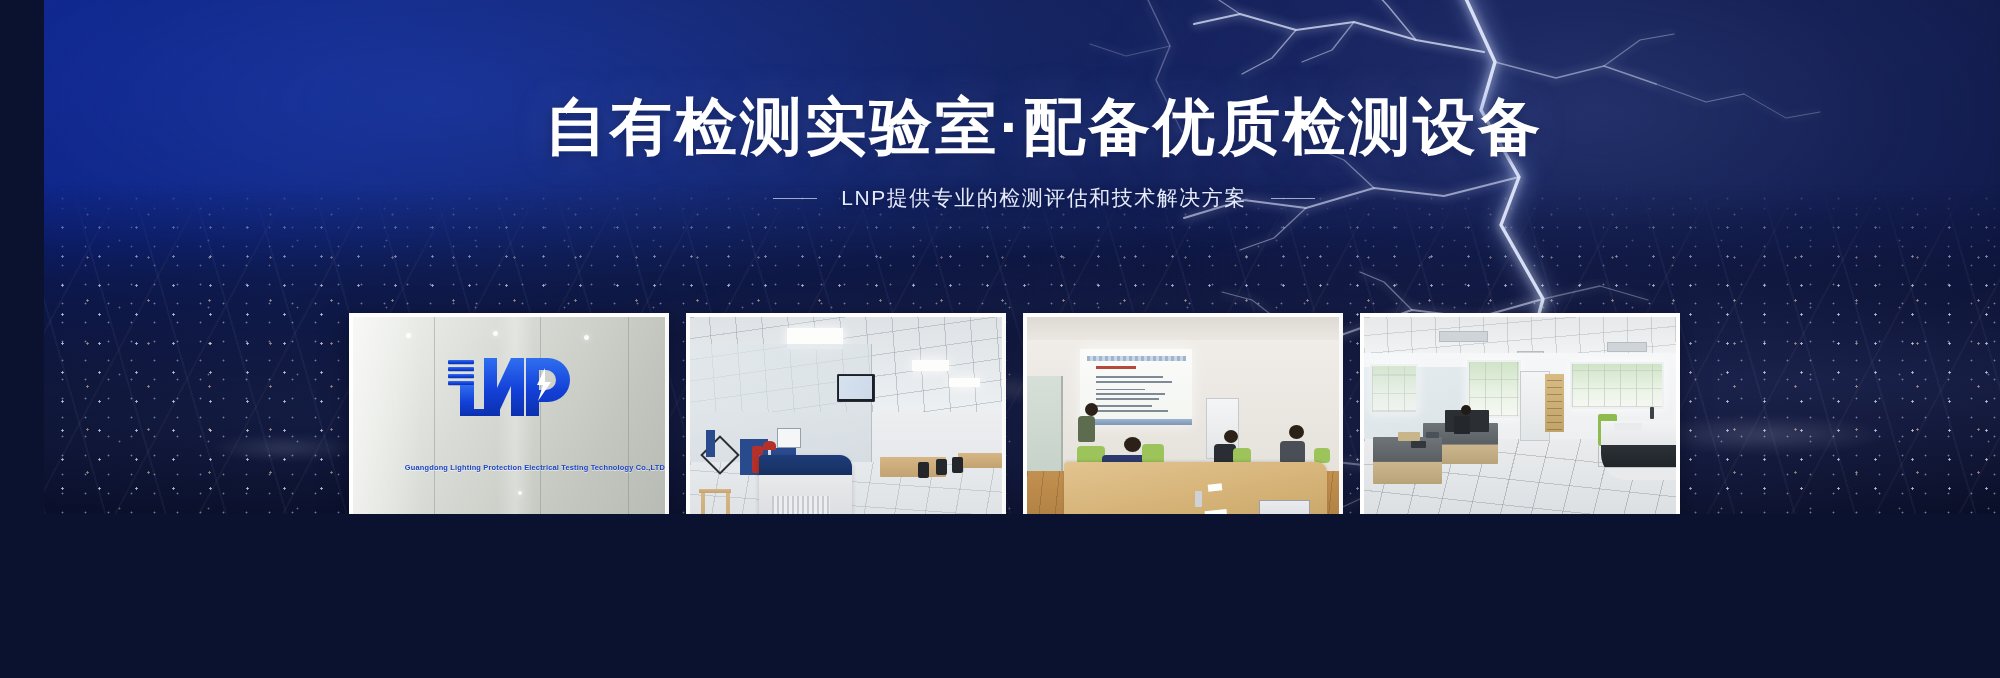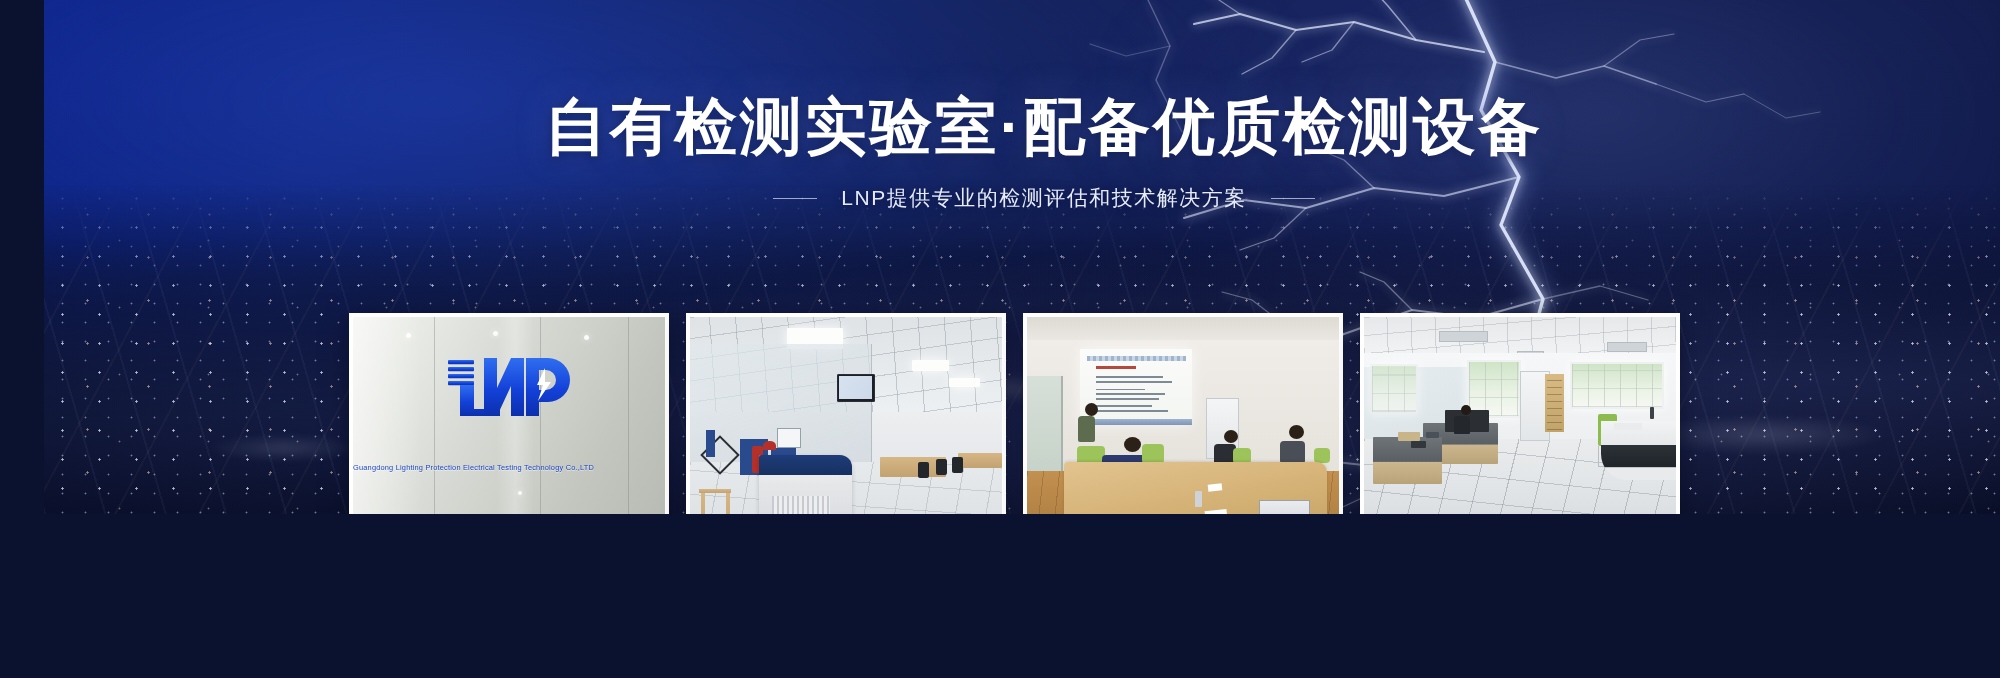--- a/index.html
+++ b/index.html
@@ -174,22 +174,22 @@
   }
   .p1 .cn{
     position:absolute;left:0;right:0;top:52%;
     text-align:center;
     font-size:20px;font-weight:bold;letter-spacing:1px;
     color:#1038c8;
     text-shadow:0 1px 0 rgba(255,255,255,.75), 0 2px 3px rgba(40,60,140,.35);
   }
   .p1 .en{
     position:absolute;left:0;right:0;top:64.5%;
-    text-align:left;
-    font-size:7.4px;font-weight:normal;letter-spacing:.2px;
+    text-align:right;
+    font-size:7.4px;font-weight:bold;letter-spacing:.2px;
     color:#1c45c6;
     text-shadow:0 1px 0 rgba(255,255,255,.6);
   }
   .p1 .spot{
     position:absolute;width:5px;height:5px;border-radius:50%;
     background:rgba(255,255,255,.9);box-shadow:0 0 6px rgba(255,255,255,.8);
   }
 
   
   .p2{background:linear-gradient(180deg,#e9ecef 0%,#dfe3e7 50%,#d2d7db 100%);}

